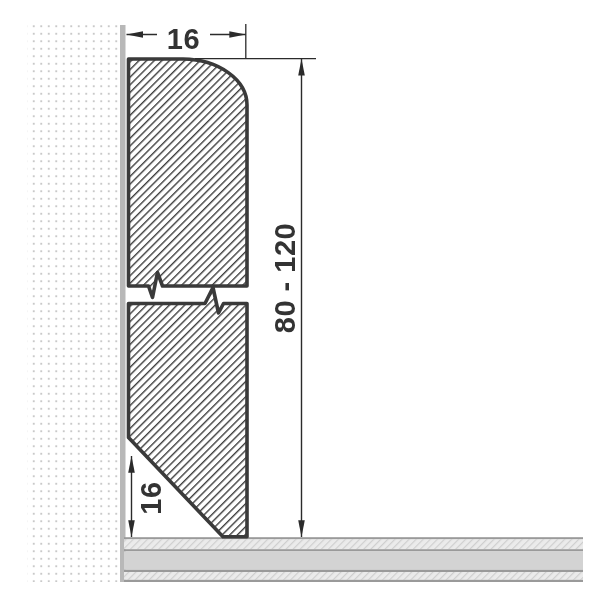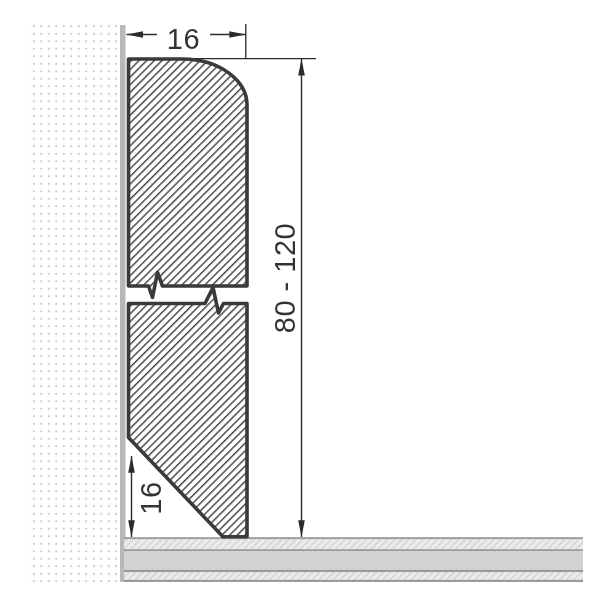--- a/index.html
+++ b/index.html
@@ -7,20 +7,21 @@
     padding: 0;
     background: #ffffff;
     font-family: "Liberation Sans", sans-serif;
   }
   .canvas {
     position: relative;
     width: 604px;
     height: 604px;
     background: #ffffff;
     overflow: hidden;
+    font-weight: bold;
   }
   svg { display: block; }
   text.dim-label {
     font-family: "Liberation Sans", sans-serif;
     font-size: 29px;
     letter-spacing: 0.5px;
     fill: #333333;
   }
 </style>
 </head>

